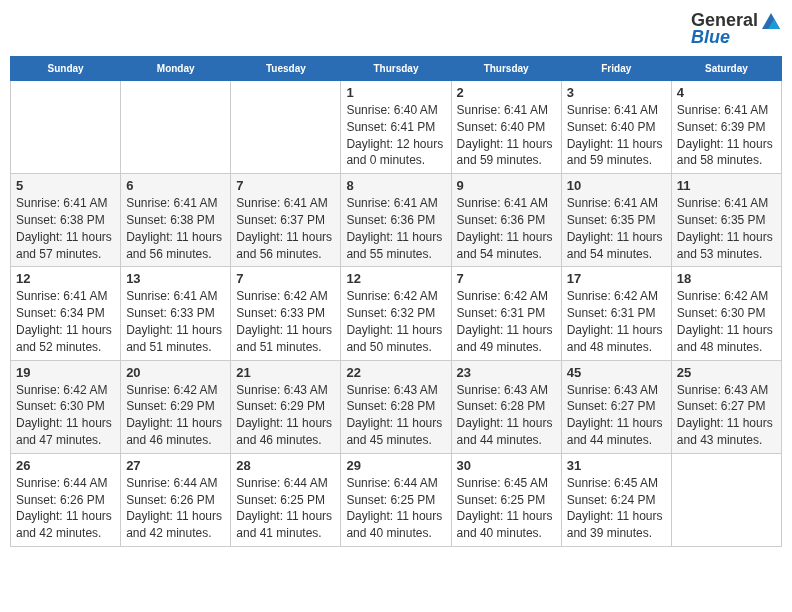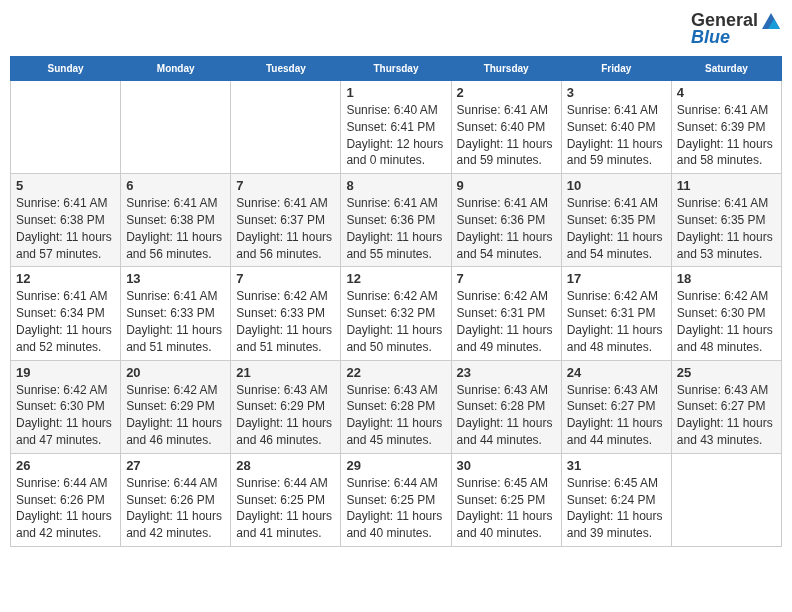--- a/index.html
+++ b/index.html
@@ -214,21 +214,21 @@
         </td>
         <td>
           <div class="cell-day">22</div>
           <div class="cell-info">Sunrise: 6:43 AM<br>Sunset: 6:28 PM<br>Daylight: 11 hours and 45 minutes.</div>
         </td>
         <td>
           <div class="cell-day">23</div>
           <div class="cell-info">Sunrise: 6:43 AM<br>Sunset: 6:28 PM<br>Daylight: 11 hours and 44 minutes.</div>
         </td>
         <td>
-          <div class="cell-day">24</div>
+          <div class="cell-day">45</div>
           <div class="cell-info">Sunrise: 6:43 AM<br>Sunset: 6:27 PM<br>Daylight: 11 hours and 44 minutes.</div>
         </td>
         <td>
           <div class="cell-day">25</div>
           <div class="cell-info">Sunrise: 6:43 AM<br>Sunset: 6:27 PM<br>Daylight: 11 hours and 43 minutes.</div>
         </td>
       </tr>
       <tr class="row-white">
         <td>
           <div class="cell-day">26</div>

